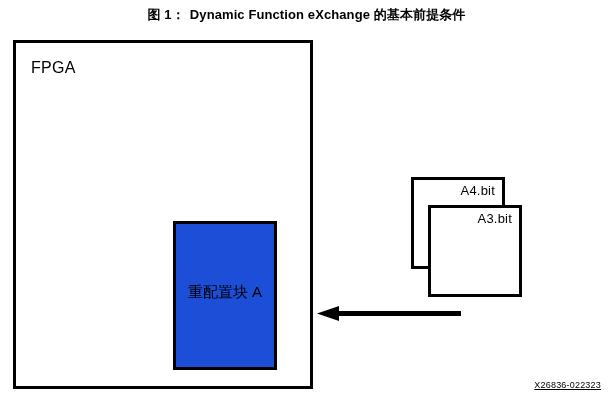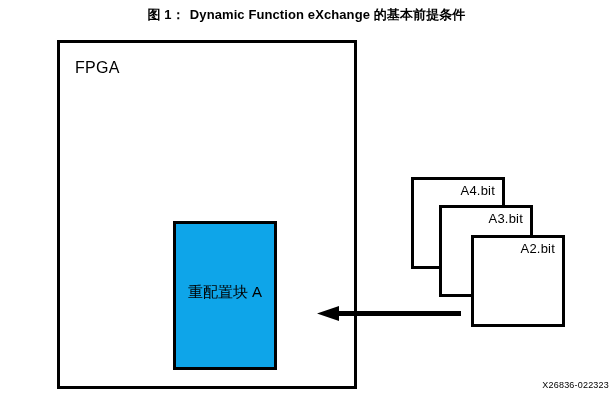--- a/index.html
+++ b/index.html
@@ -30,38 +30,37 @@
   .figure-title .fig-num { margin-right: 5px; }
   .fpga-box {
     position: absolute;
     left: 13px;
     top: 40px;
     width: 300px;
     height: 349px;
     border: 3px solid #000000;
     box-sizing: border-box;
     background: #ffffff;
-    margin-left: 44px;
   }
   .fpga-label {
     position: absolute;
     left: 15px;
     top: 16px;
     font-size: 16px;
     letter-spacing: 0.3px;
   }
   .reconfig-block {
     position: absolute;
     left: 173px;
     top: 221px;
     width: 104px;
     height: 149px;
     border: 3px solid #000000;
     box-sizing: border-box;
-    background: #0ea5e9;
+    background: #1d4ed8;
     display: flex;
     align-items: center;
     justify-content: center;
   }
   .reconfig-label {
     font-size: 15px;
     white-space: nowrap;
     transform: translateY(-3px);
   }
   .bit-card {
@@ -74,38 +73,39 @@
     text-align: right;
   }
   .bit-card .bit-label {
     display: inline-block;
     margin: 3px 7px 0 0;
     font-size: 13px;
     letter-spacing: 0.2px;
     text-align: center;
   }
   .bit-card-a4 { left: 411px; top: 177px; z-index: 1; }
-  .bit-card-a3 { left: 439px; top: 205px; z-index: 2; }
+  .bit-card-a3 { left: 428px; top: 205px; z-index: 2; }
   .bit-card-a2 { left: 471px; top: 235px; z-index: 3; }
   .bit-card-a1 { left: 503px; top: 268px; z-index: 4; }
   .arrow-svg {
     position: absolute;
     left: 0;
     top: 0;
     width: 613px;
     height: 404px;
     z-index: 5;
     pointer-events: none;
   }
   .doc-id {
     position: absolute;
-    right: 4px;
+    right: 12px;
     top: 380px;
     font-size: 9px;
     letter-spacing: 0.2px;
+    text-decoration: underline;
   }
 </style>
 </head>
 <body>
 
 <div class="canvas">
 
   <div class="figure-title">
     <span class="fig-num">图 1：</span><span>Dynamic Function eXchange 的基本前提条件</span>
   </div>
@@ -117,23 +117,20 @@
   <div class="reconfig-block">
     <span class="reconfig-label">重配置块 A</span>
   </div>
 
   <div class="bit-card bit-card-a4">
     <span class="bit-label">A4.bit</span>
   </div>
   <div class="bit-card bit-card-a3">
     <span class="bit-label">A3.bit</span>
   </div>
-  <div class="bit-card bit-card-a2">
-    <span class="bit-label">A2.bit</span>
-  </div>
 
   <svg class="arrow-svg" viewBox="0 0 613 404" xmlns="http://www.w3.org/2000/svg" aria-hidden="true">
     <line x1="461" y1="313.5" x2="336" y2="313.5" stroke="#000000" stroke-width="5"></line>
     <polygon points="317,313.5 339,306 339,321" fill="#000000"></polygon>
   </svg>
 
   <div class="doc-id">X26836-022323</div>
 
 </div>
 

